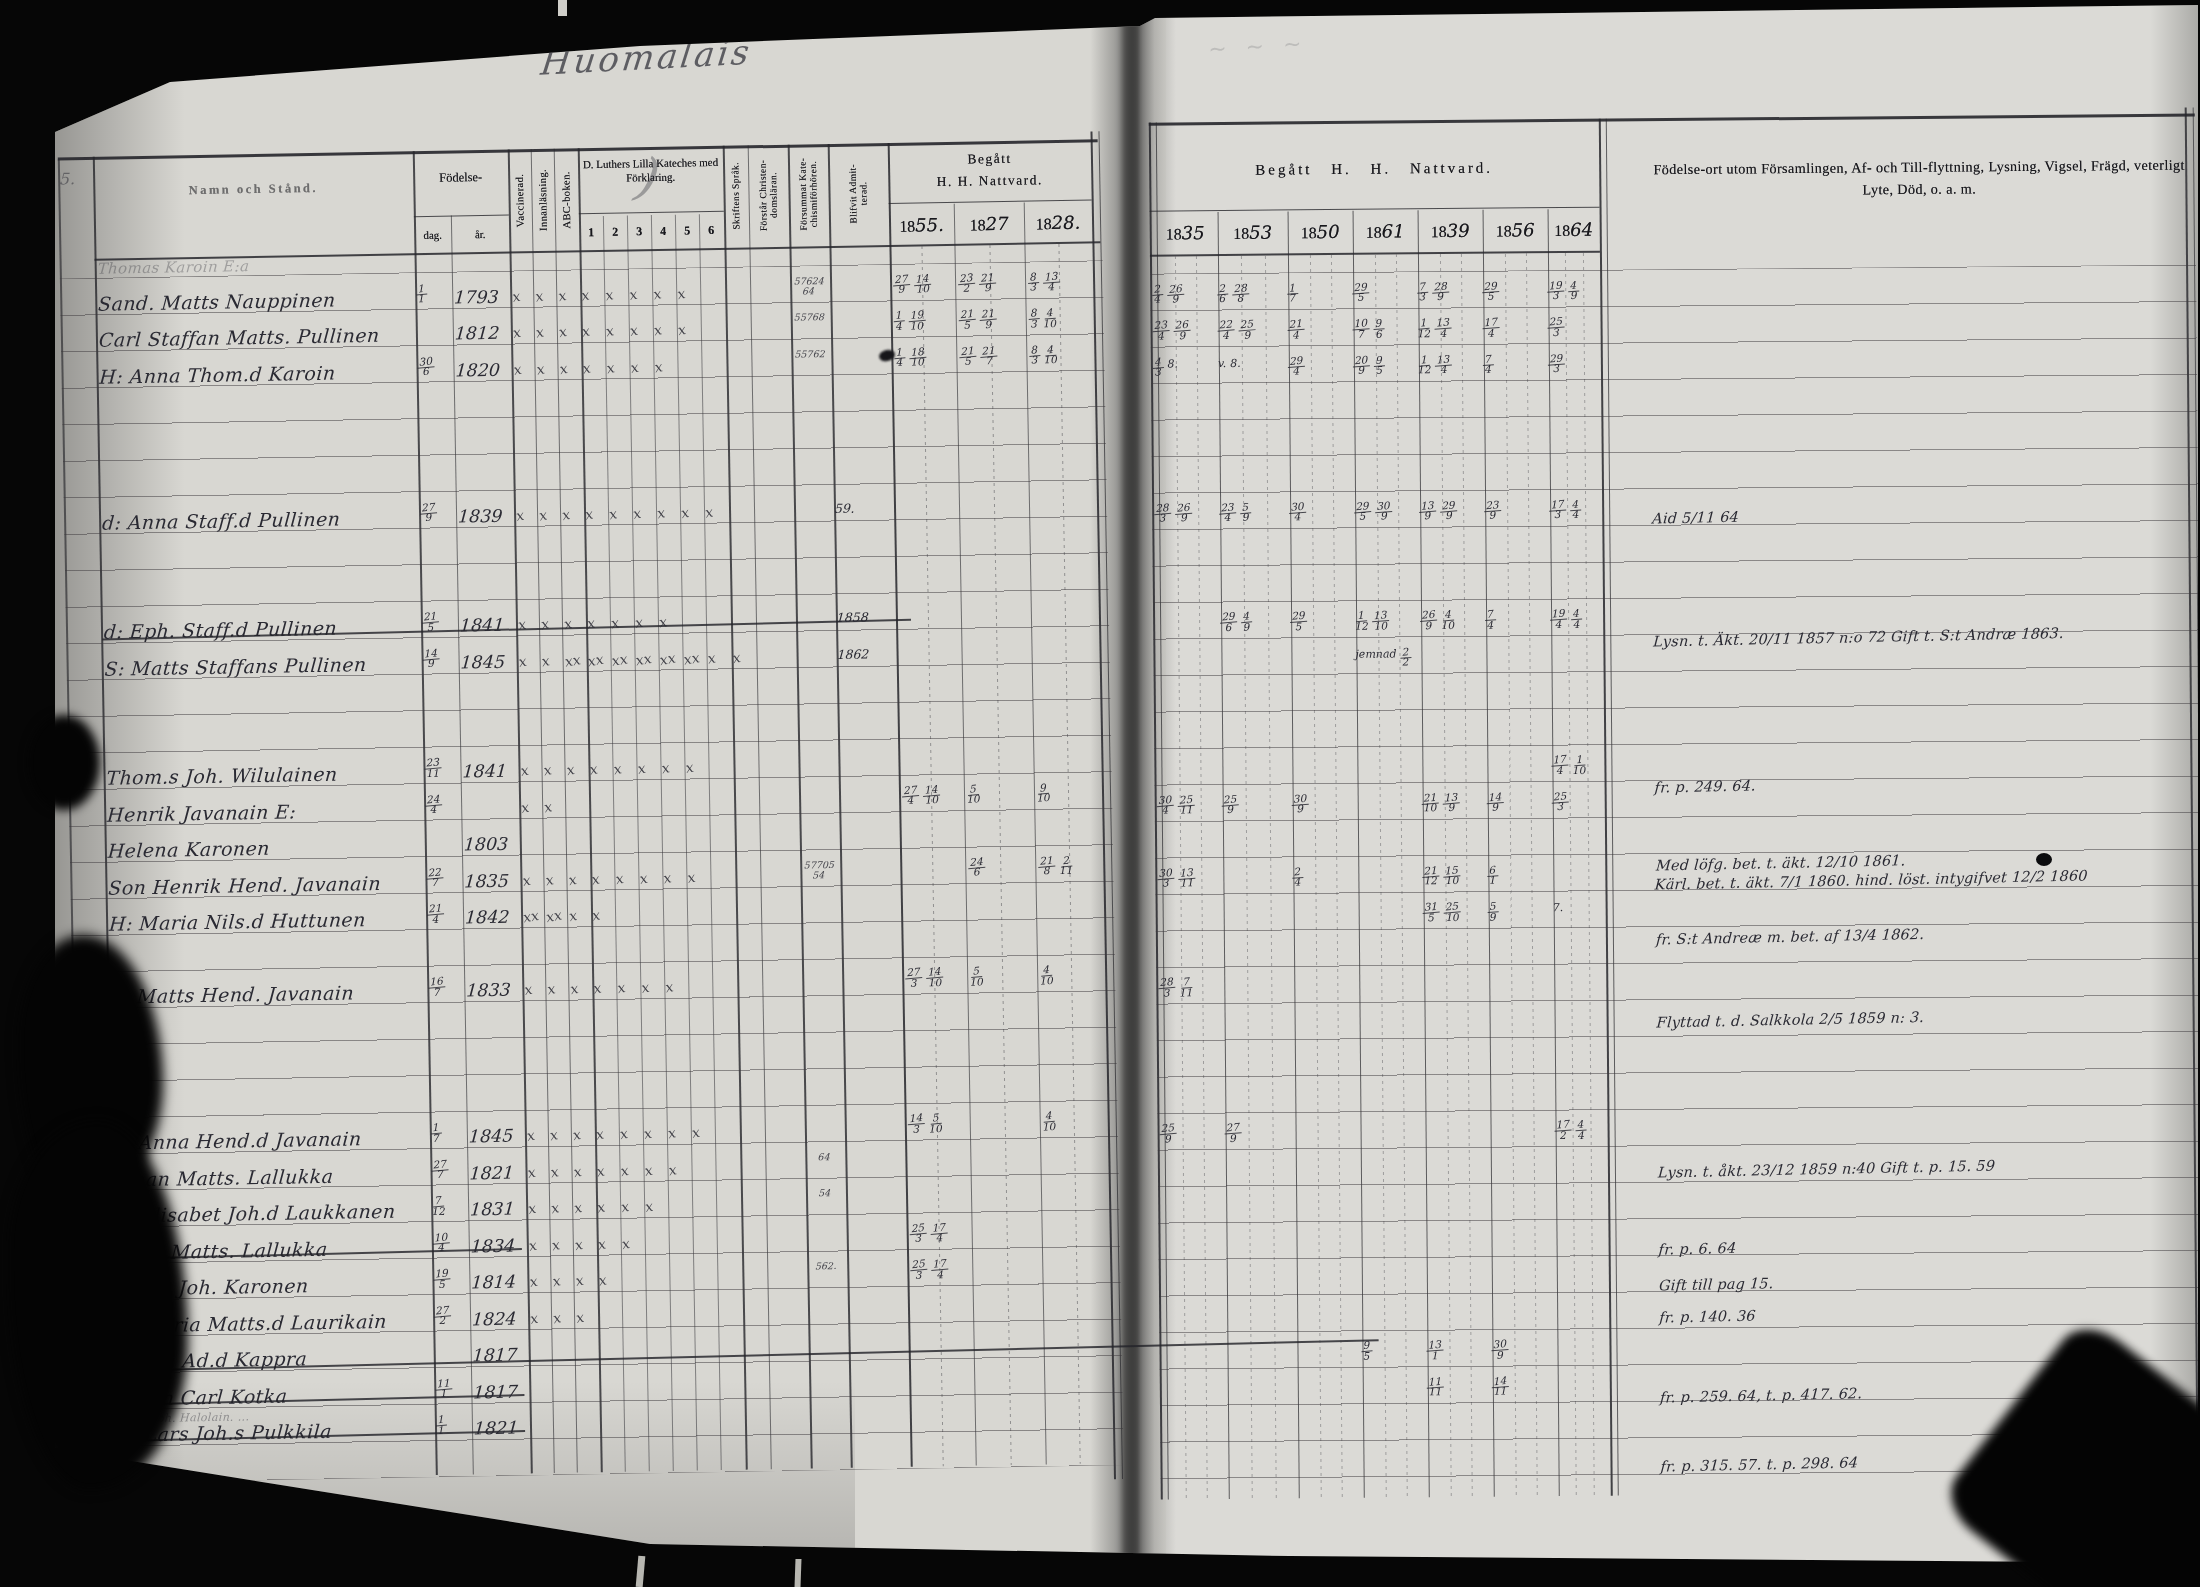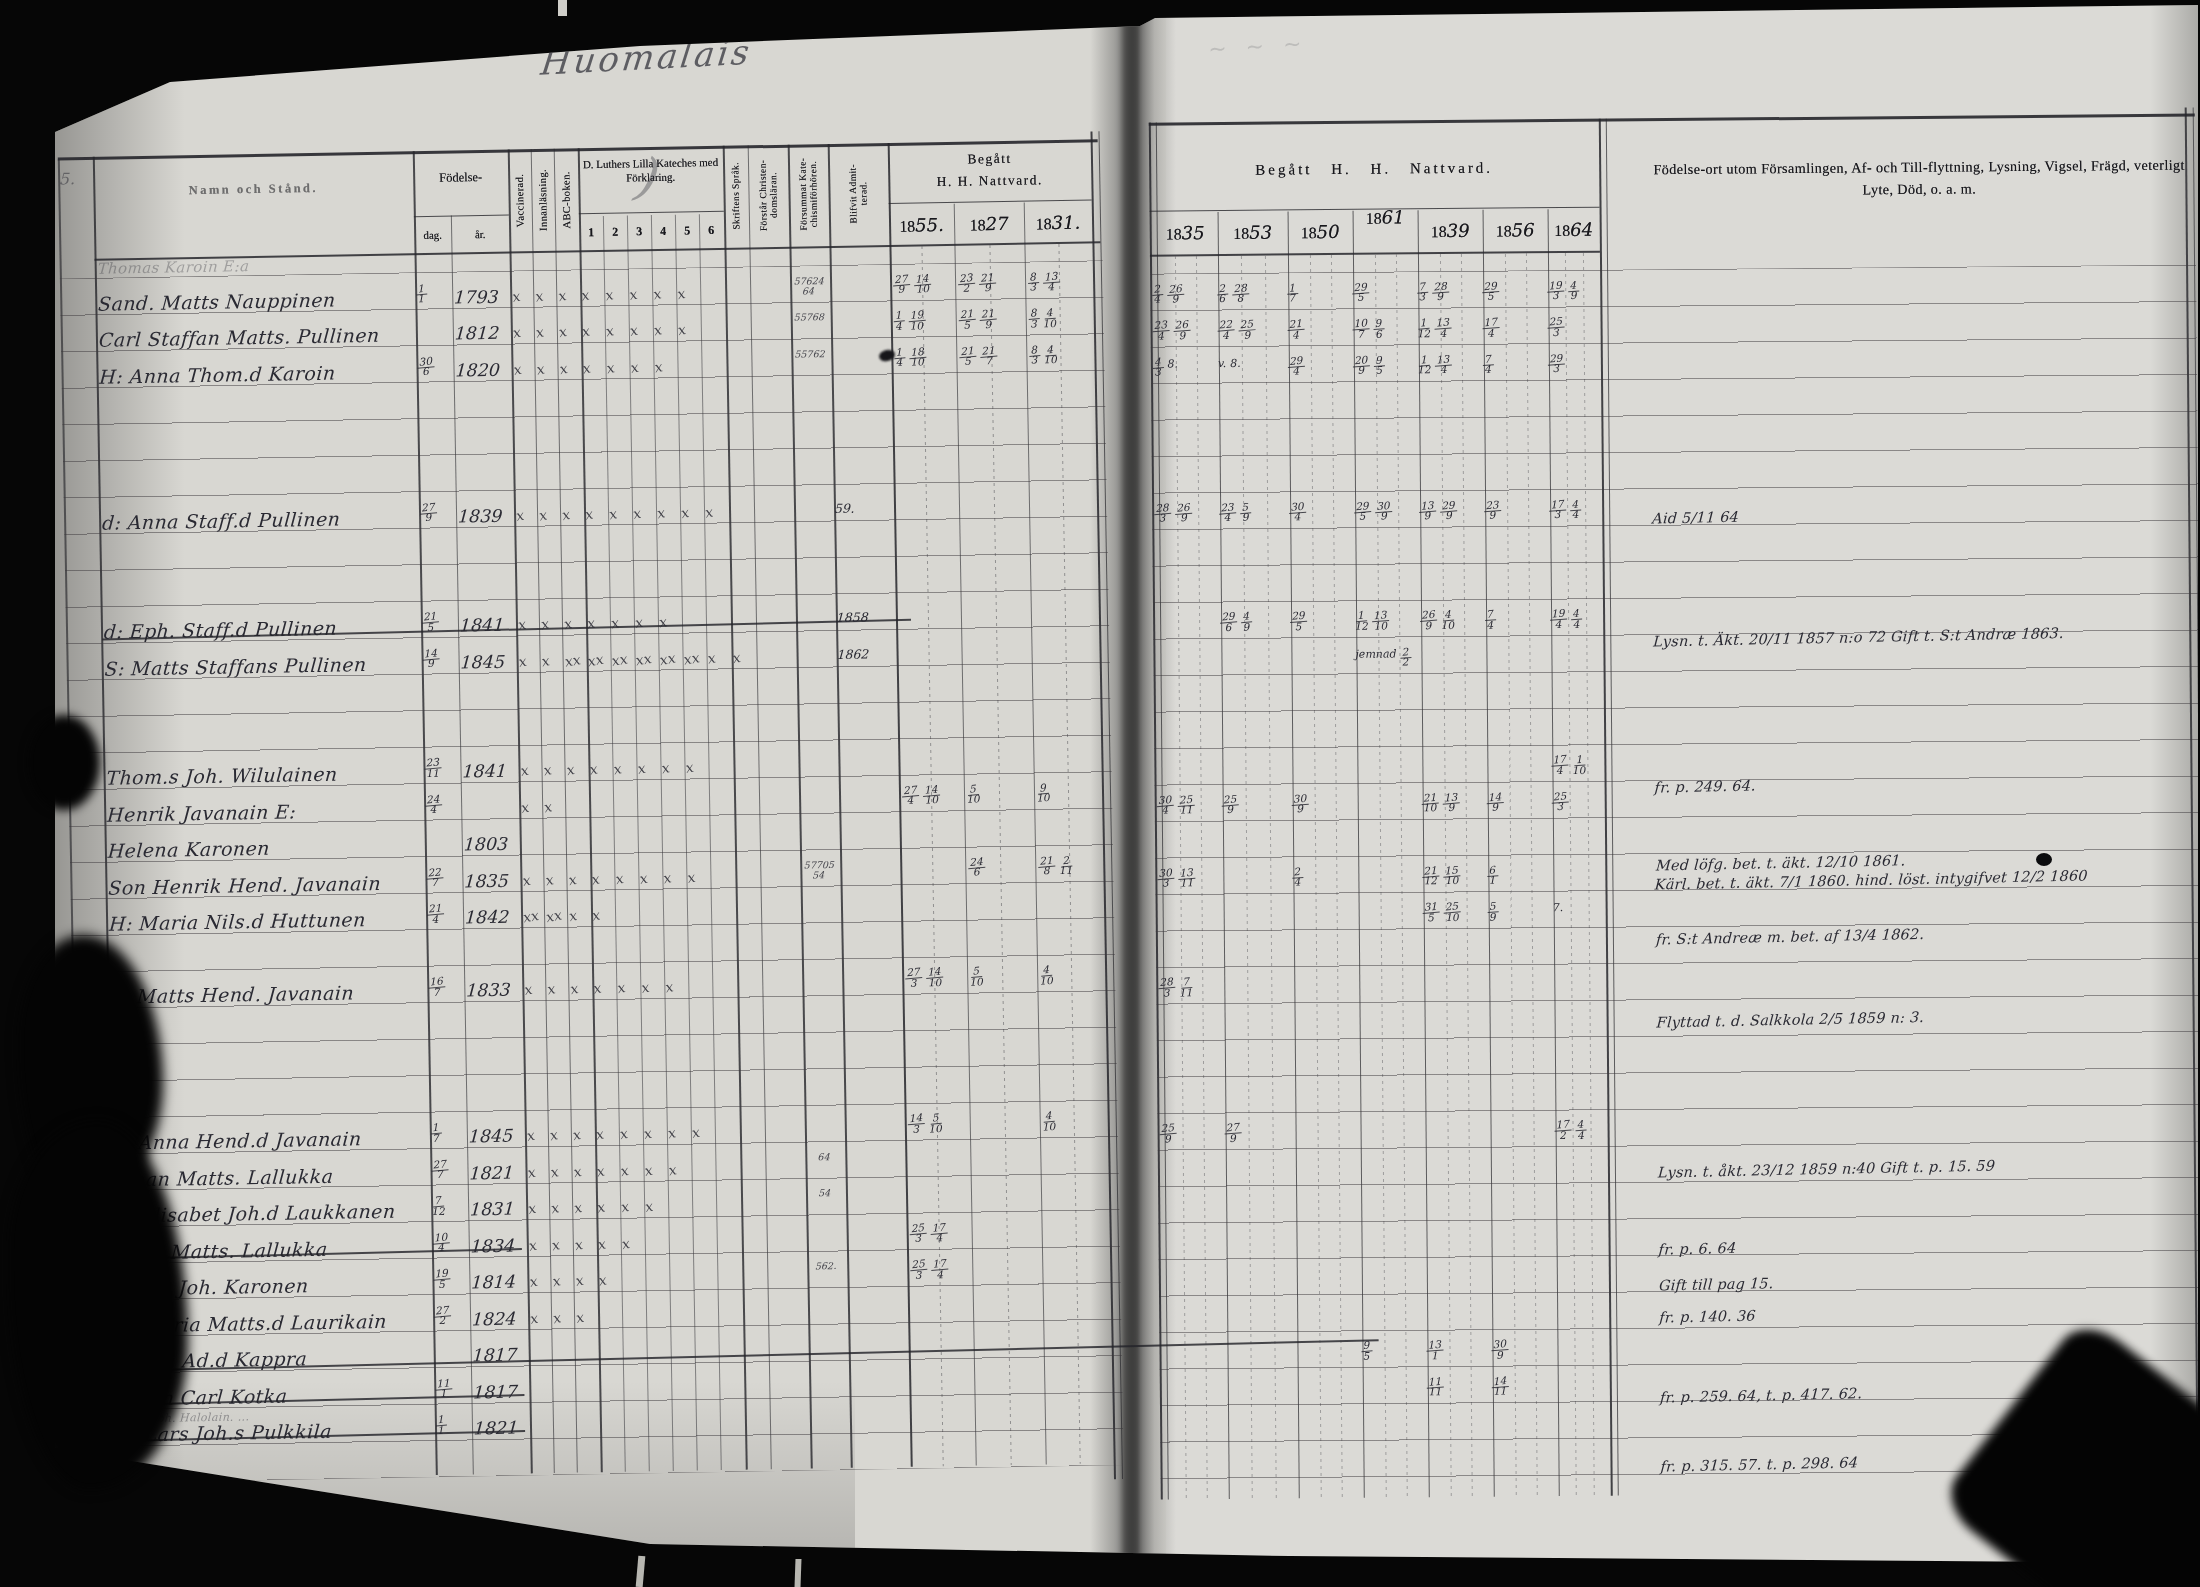--- a/index.html
+++ b/index.html
@@ -131,21 +131,21 @@
         <div class="print vlab" style="left: 750px; top: 148px; width: 40px; height: 100px; font-size: 9.5px;">Förstår Christen-
 domsläran.</div>
         <div class="print vlab" style="left: 790px; top: 148px; width: 40px; height: 100px; font-size: 9.5px;">Försummat Kate-
 chismiförhören.</div>
         <div class="print vlab" style="left: 830px; top: 148px; width: 60px; height: 100px; font-size: 9.5px;">Blifvit Admit-
 terad.</div>
         <div class="print center" style="left: 890px; top: 155px; width: 203px; font-size: 13.5px; letter-spacing: 1.5px; white-space: pre-line; line-height: 1.6;">Begått
 H. H. Nattvard.</div>
         <div class="print center" style="left: 890px; top: 220px; width: 65px; font-size: 16px;"><span>18</span><span class="yr-script">55.</span></div>
         <div class="print center" style="left: 955px; top: 220px; width: 70px; font-size: 16px;"><span>18</span><span class="yr-script">27</span></div>
-        <div class="print center" style="left: 1025px; top: 220px; width: 68px; font-size: 16px;"><span>18</span><span class="yr-script">31.</span></div>
+        <div class="print center" style="left: 1025px; top: 220px; width: 68px; font-size: 16px;"><span>18</span><span class="yr-script">28.</span></div>
         <div class="hw name faded" style="left: 98px; top: 251px;">Thomas Karoin E:a</div>
         <div class="hw name" style="left: 98px; top: 283.5px;">Sand. Matts Nauppinen</div>
         <div class="cell" style="left: 416px; top: 280.5px;">
           <span class="fr">
             <span class="fn">1</span>
             <span class="fd">1</span>
           </span>
         </div>
         <div class="hw ar" style="left: 454px; top: 284.5px;">1793</div>
         <div class="hw mark" style="left: 512px; top: 286.5px;">x</div>
@@ -638,21 +638,21 @@
         <div class="lv dash" style="left: 1565px; top: 252px; width: 1px; height: 1243px; opacity: 0.38;"></div>
         <div class="lv dash" style="left: 1583px; top: 252px; width: 1px; height: 1243px; opacity: 0.38;"></div>
         <div class="lh" style="left: 1150px; top: 118px; width: 1046px; height: 3px; opacity: 0.9;"></div>
         <div class="lh" style="left: 1150px; top: 206px; width: 450px; height: 1px; opacity: 0.8;"></div>
         <div class="lh" style="left: 1150px; top: 250px; width: 450px; height: 2px; opacity: 0.85;"></div>
         <div class="rules" style="left: 1150px; top: 269px; width: 1046px; height: 1228px;"></div>
         <div class="print center" style="left: 1150px; top: 158px; width: 450px; font-size: 15px; letter-spacing: 3px; word-spacing: 12px;">Begått H. H. Nattvard.</div>
         <div class="print center" style="left: 1153px; top: 218px; width: 65px; font-size: 16px;"><span>18</span><span class="yr-script">35</span></div>
         <div class="print center" style="left: 1218px; top: 218px; width: 70px; font-size: 16px;"><span>18</span><span class="yr-script">53</span></div>
         <div class="print center" style="left: 1288px; top: 218px; width: 65px; font-size: 16px;"><span>18</span><span class="yr-script">50</span></div>
-        <div class="print center" style="left: 1353px; top: 204px; width: 65px; font-size: 16px;"><span>18</span><span class="yr-script">61</span></div>
+        <div class="print center" style="left: 1353px; top: 218px; width: 65px; font-size: 16px;"><span>18</span><span class="yr-script">61</span></div>
         <div class="print center" style="left: 1418px; top: 218px; width: 65px; font-size: 16px;"><span>18</span><span class="yr-script">39</span></div>
         <div class="print center" style="left: 1483px; top: 218px; width: 65px; font-size: 16px;"><span>18</span><span class="yr-script">56</span></div>
         <div class="print center" style="left: 1548px; top: 218px; width: 52px; font-size: 16px;"><span>18</span><span class="yr-script">64</span></div>
         <div class="print center" style="left: 1650px; top: 158px; width: 540px; font-size: 14.2px; line-height: 1.55; letter-spacing: 0.4px;">Födelse-ort utom Församlingen, Af- och Till-flyttning, Lysning, Vigsel, Frägd, veterligt Lyte, Död, o. a. m.</div>
         <div class="cell" style="left: 1152px; top: 279.5px; width: 62px;">
           <span class="fr">
             <span class="fn">2</span>
             <span class="fd">4</span>
           </span>
           <span class="fr">

